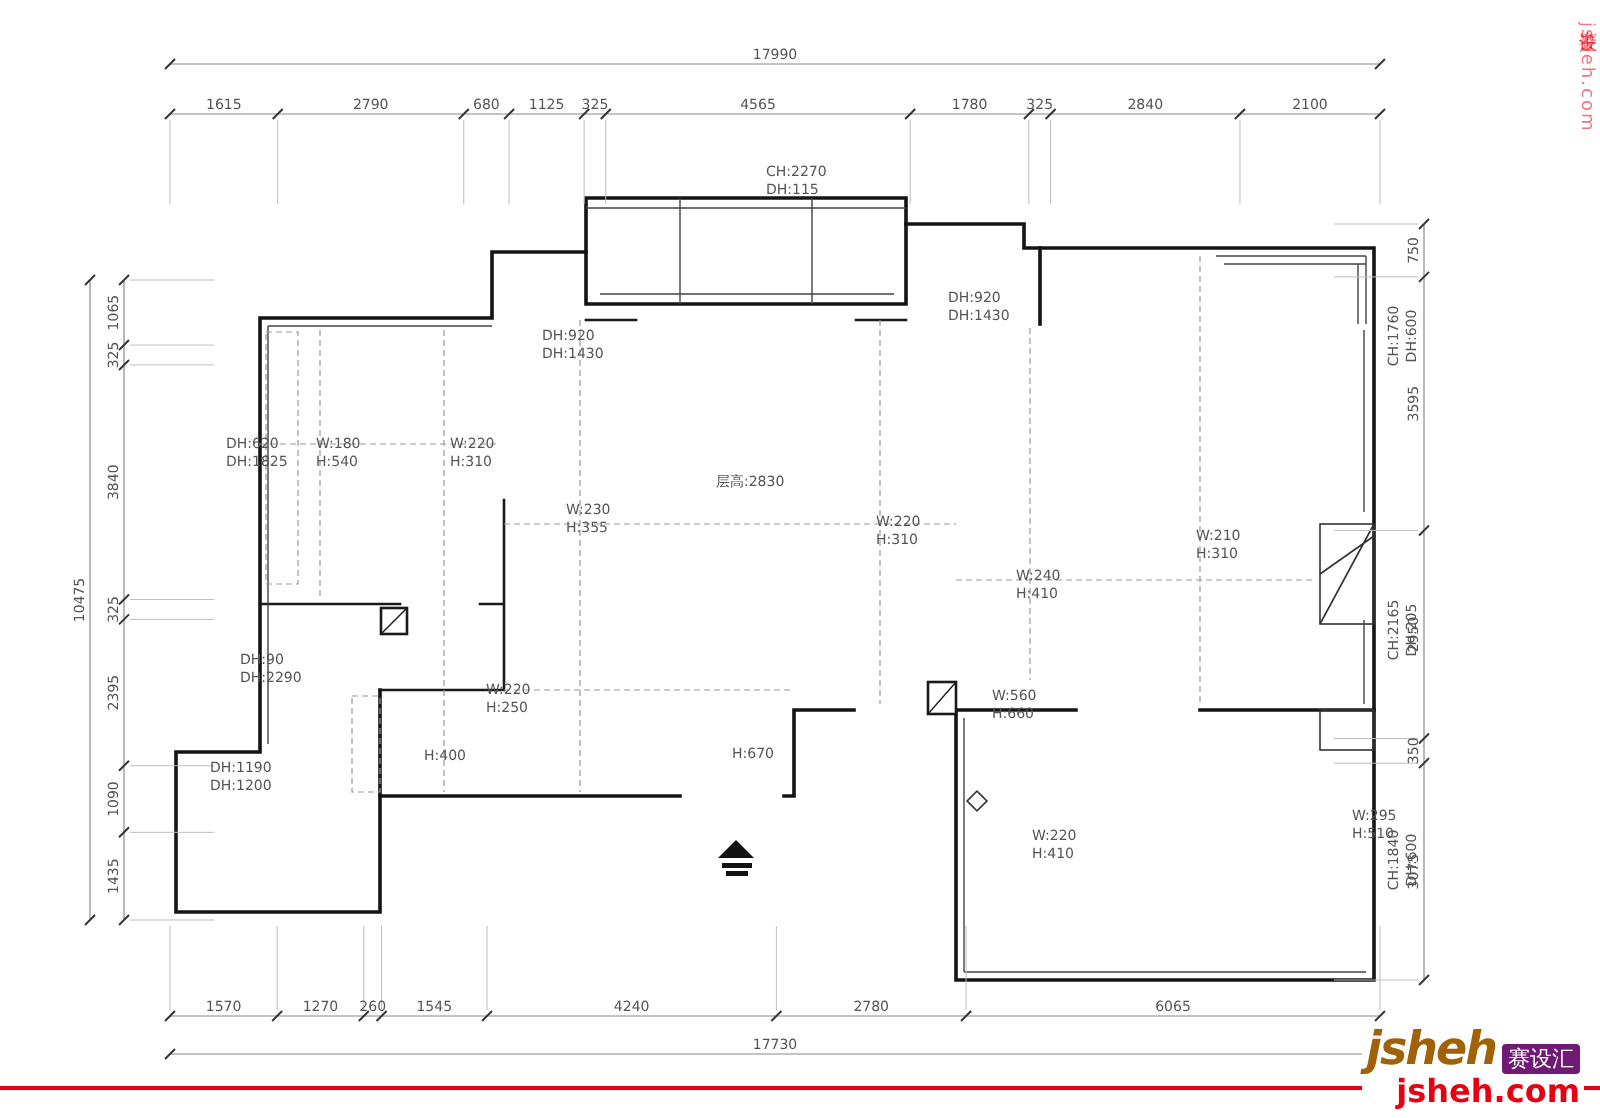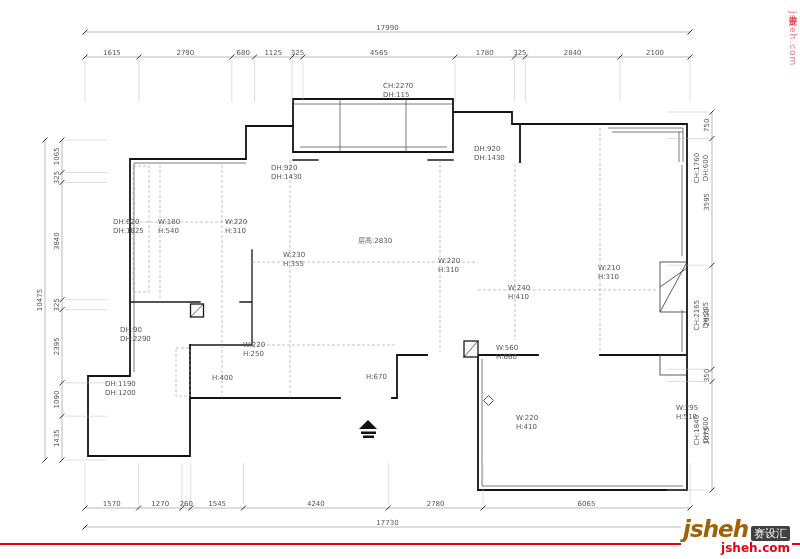--- a/index.html
+++ b/index.html
@@ -9,22 +9,22 @@
   .dimline{stroke:#8a8a8a;stroke-width:0.6;}
   .ext{stroke:#bdbdbd;stroke-width:0.5;}
   .tk{stroke:#333;stroke-width:1;}
   .redline{position:absolute;left:0;top:543px;width:800px;height:2px;background:#e60012;}
   .wm-vert{position:absolute;top:8px;right:1px;writing-mode:vertical-rl;
            color:rgba(230,0,18,.55);font-size:9px;letter-spacing:1px;}
   .logo{position:absolute;right:8px;bottom:5px;background:#fff;padding:0 2px;
         display:flex;flex-direction:column;align-items:flex-end;line-height:1;}
   .logo-row{display:flex;align-items:flex-end;gap:3px;}
   .logo-brand{font-size:23px;font-weight:bold;font-style:italic;color:#a16207;letter-spacing:-1px;}
-  .logo-cn{background:#404040;color:#fff;font-size:11px;padding:2px 3px;border-radius:2px;}
-  .logo-site{color:#e60012;font-size:12px;font-weight:bold;margin-top:1px;}
+  .logo-cn{background:#701a75;color:#fff;font-size:11px;padding:2px 3px;border-radius:2px;}
+  .logo-site{color:#e60012;font-size:16px;font-weight:bold;margin-top:1px;}
 </style>
 </head>
 <body>
 
 <div class="canvas">
 
   <svg width="800" height="559" viewBox="0 0 800 559">
 
     <g stroke="#141414" stroke-width="1.8" fill="none" stroke-linecap="square">
       <path d="M293,99 L453,99 L453,152 L293,152 Z"></path>

